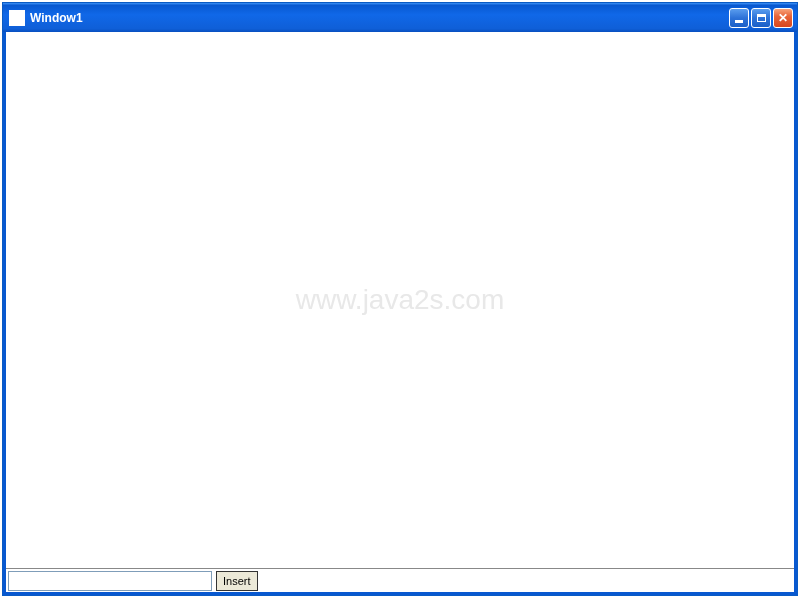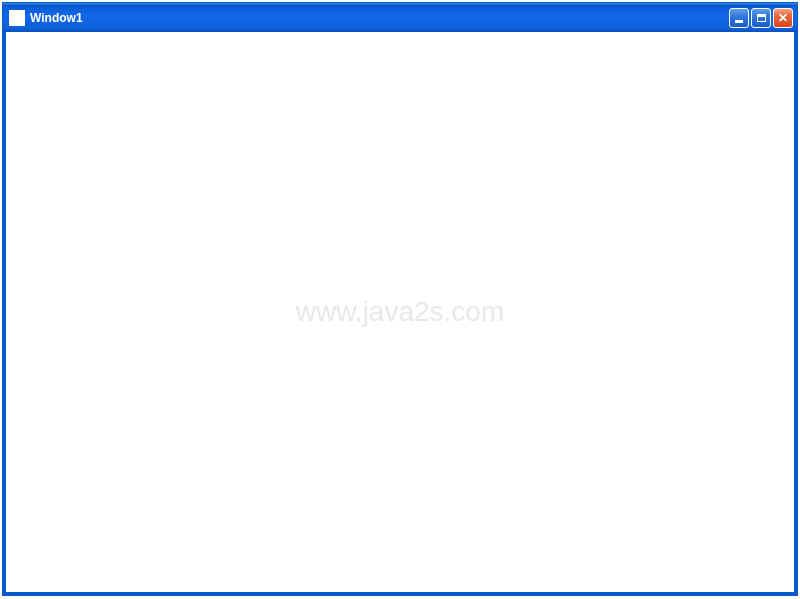--- a/index.html
+++ b/index.html
@@ -153,14 +153,18 @@
       </div>
       <div class="wc-btn wc-close">
         <div class="wc-close-inner">✕</div>
       </div>
     </div>
   </div>
   <div class="client-area">
     <div class="main-content">
       <div class="watermark">www.java2s.com</div>
     </div>
+    <div class="bottom-panel">
+      <input type="text" class="text-input" value="" style="">
+      <button class="insert-btn">Insert</button>
+    </div>
   </div>
 </div>
 
 </body></html>

